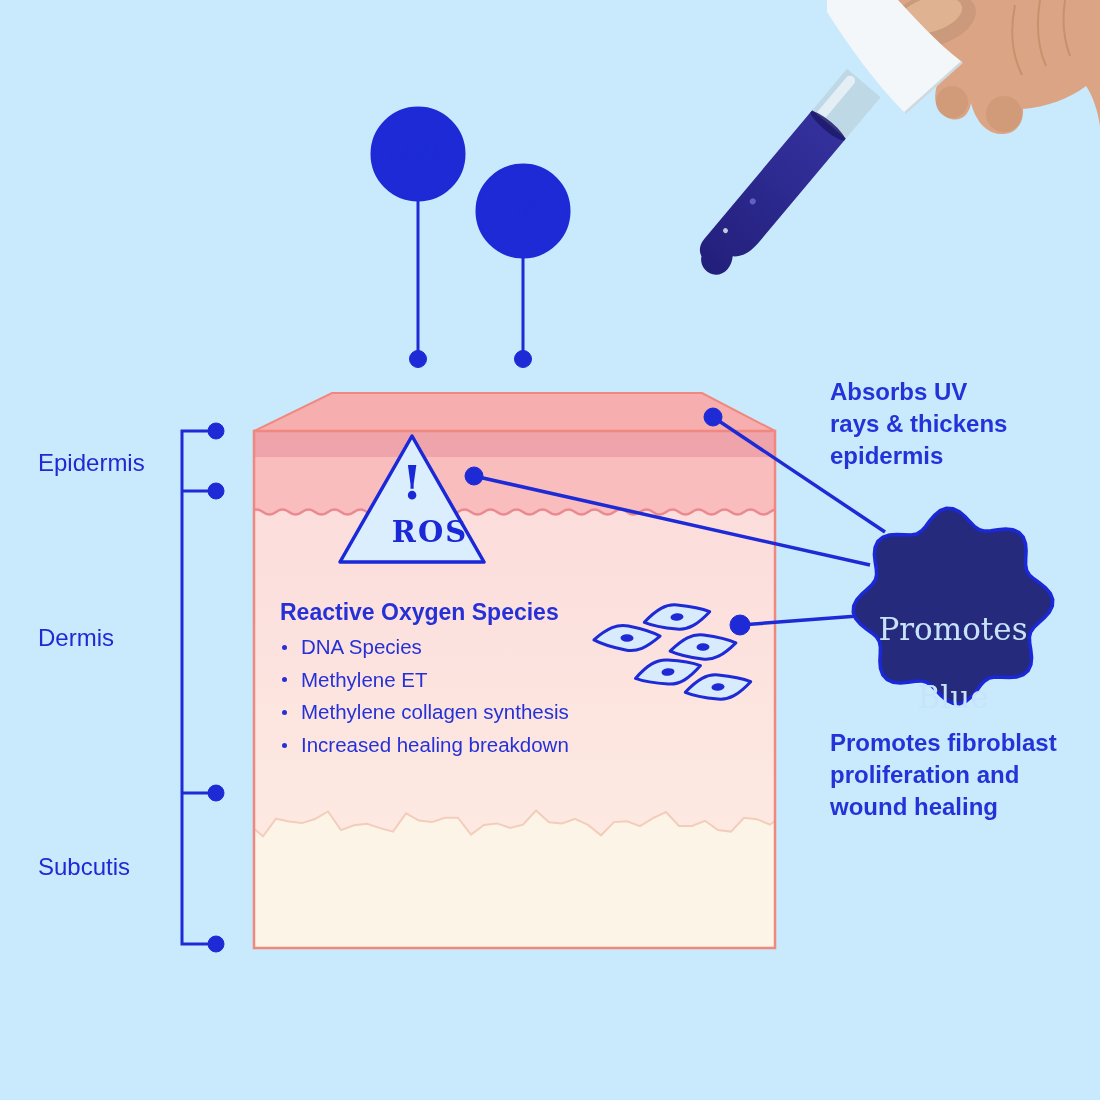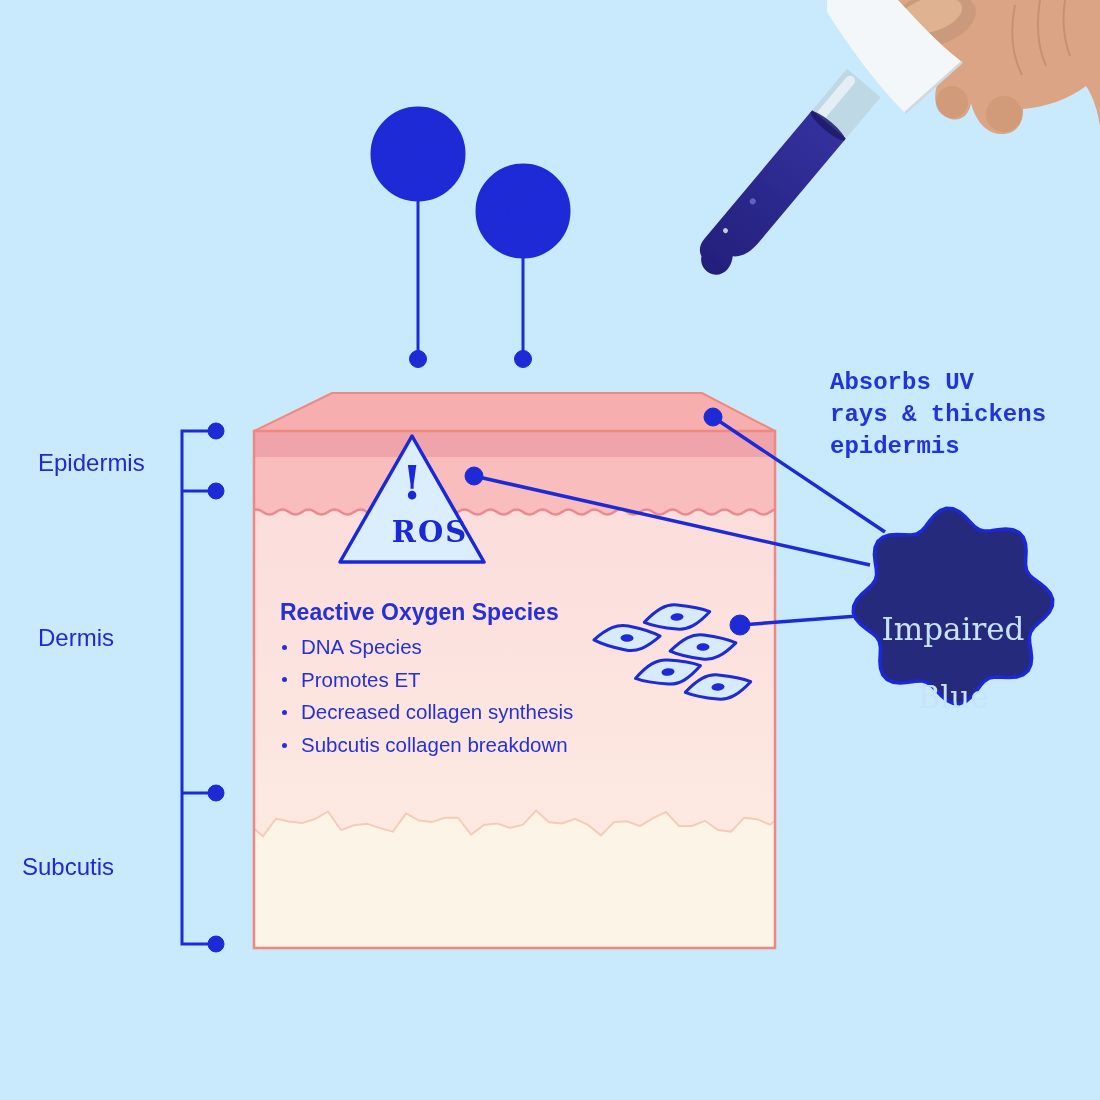--- a/index.html
+++ b/index.html
@@ -129,47 +129,50 @@
         <circle cx="15" cy="252" r="2.5" fill="#ffffff" opacity="0.75"></circle>
       </g>
     </g>
   </svg>
 
   <div class="txt serif uv-label" style="left:372px;top:138px;">UVA</div>
   <div class="txt serif uv-label" style="left:477px;top:196px;">UVB</div>
 
   <div class="txt layer-label" style="left:38px;top:449px;">Epidermis</div>
   <div class="txt layer-label" style="left:38px;top:624px;text-align:center;">Dermis</div>
-  <div class="txt layer-label" style="left:22px;top:853px;">Subcutis</div>
+  <div class="txt layer-label" style="left:38px;top:853px;">Subcutis</div>
 
   <div class="txt serif ros-exclaim" style="left:390px;top:456px;">!</div>
   <div class="txt serif ros-word" style="left:368px;top:515px;">ROS</div>
 
   <div class="txt ros-heading" style="left:280px;top:599px;text-align:right;">Reactive Oxygen Species</div>
   <div class="txt bullets" style="left:282px;top:631px;">
     <div class="bullet-row">
       <span class="bullet-marker"></span>
       <span class="bullet-text">DNA Species</span>
     </div>
     <div class="bullet-row">
       <span class="bullet-marker"></span>
-      <span class="bullet-text">Promotes ET</span>
+      <span class="bullet-text">Methylene ET</span>
     </div>
     <div class="bullet-row">
       <span class="bullet-marker"></span>
-      <span class="bullet-text">Decreased collagen synthesis</span>
+      <span class="bullet-text">Methylene collagen synthesis</span>
     </div>
     <div class="bullet-row">
       <span class="bullet-marker"></span>
-      <span class="bullet-text">Subcutis collagen breakdown</span>
+      <span class="bullet-text">Increased healing breakdown</span>
     </div>
   </div>
 
-  <div class="txt benefit" style="left:830px;top:367px;font-family:Liberation Mono, monospace;">Absorbs UV
+  <div class="txt benefit" style="left:830px;top:376px;">Absorbs UV
 rays &amp; thickens
 epidermis</div>
+  <div class="txt benefit" style="left:830px;top:727px;">Promotes fibroblast
+proliferation and
+wound healing</div>
 
   <div class="txt serif blob-name" style="left:848px;top:578px;">
-    <div>Impaired</div>
+    <div>Promotes</div>
     <div>Blue</div>
   </div>
 
 </div>
 
 </body></html>

